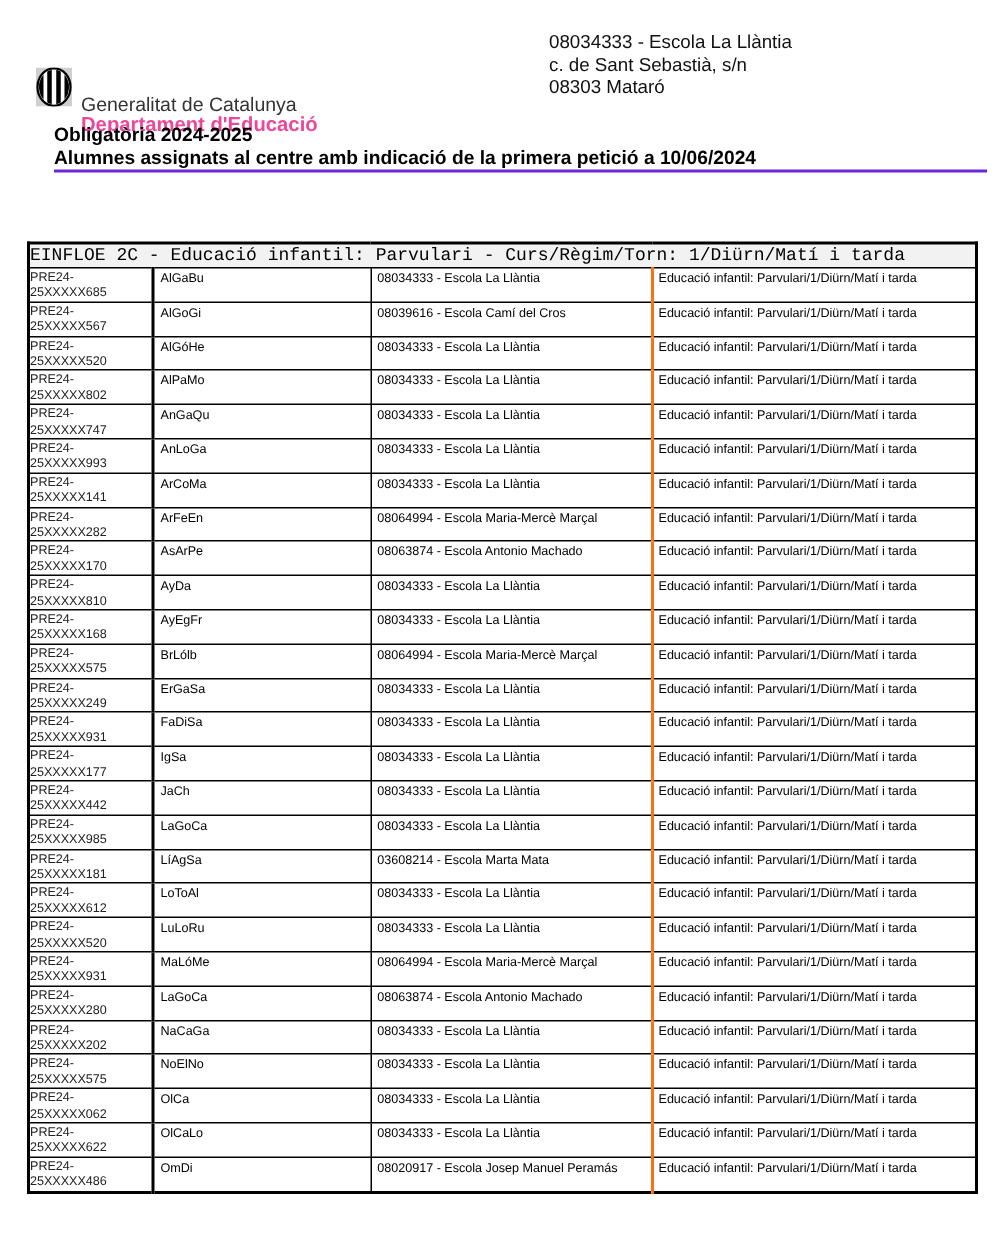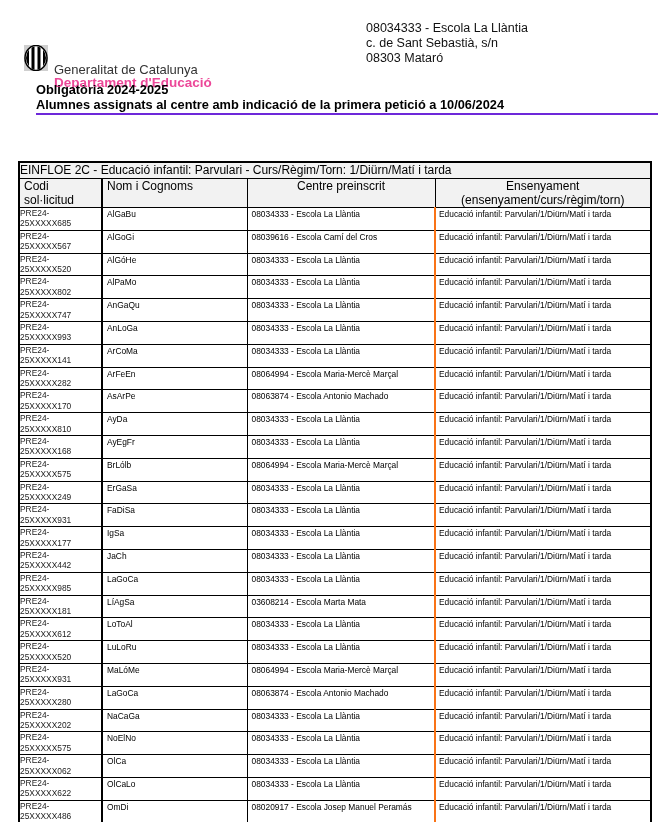--- a/index.html
+++ b/index.html
@@ -16,21 +16,21 @@
   .titles { position: absolute; left: 36px; top: 82px; width: 622px; border-bottom: 2px solid #6d28d9; padding-bottom: 1px; }
   .titles div { font-size: 12.8px; font-weight: bold; line-height: 15px; }
 
   table.grid { position: absolute; left: 18px; top: 161px; width: 634px; border-collapse: collapse; table-layout: fixed; border: 2px solid #000; }
   table.grid td, table.grid th { border: 1px solid #000; padding: 0; vertical-align: top; }
   .col1 { width: 83px; }
   .col2 { width: 145px; }
   .col3 { width: 188px; }
   .col4 { width: auto; }
 
-  .group-row th { background: #f2f2f2; font-size: 12px; font-weight: normal; height: 15px; line-height: 15px; text-align: left; padding-left: 86px; border-bottom: 2px solid #000; }
+  .group-row th { background: #f2f2f2; font-size: 12px; font-weight: normal; height: 15px; line-height: 15px; text-align: left; padding-left: 86px; border-bottom: 2px solid #000; font-family: Liberation Mono, monospace; }
   .head-row th { background: #f2f2f2; font-size: 12px; font-weight: normal; height: 28px; line-height: 14px; border-bottom: 3px double #000; }
   .head-row th.c1 { text-align: left; padding-left: 4px; border-right: 2px solid #000; }
   .head-row th.c2 { text-align: left; padding-left: 4px; }
   .head-row th.c3 { text-align: center; }
   .head-row th.c4 { text-align: center; }
 
   tr.data td { height: 20.8px; font-size: 8.4px; line-height: 10.4px; }
   tr.data td.code { text-align: left; border-right: 2px solid #000; color: #222; }
   tr.data td.name, tr.data td.centre, tr.data td.ens { padding-left: 4px; padding-top: 1px; white-space: nowrap; overflow: hidden; }
   tr.data td.centre { border-right: 1px solid #000; }
@@ -74,36 +74,20 @@
   <colgroup>
     <col class="col1">
       <col class="col2">
       <col class="col3">
       <col class="col4">
   </colgroup>
   <thead>
     <tr class="group-row">
       <th colspan="4">EINFLOE 2C - Educació infantil: Parvulari    -  Curs/Règim/Torn:  1/Diürn/Matí i tarda</th>
     </tr>
-    <tr class="head-row">
-      <th class="c1">
-        <div>Codi</div>
-        <div>sol·licitud</div>
-      </th>
-      <th class="c2">
-        <div>Nom i Cognoms</div>
-      </th>
-      <th class="c3">
-        <div>Centre preinscrit</div>
-      </th>
-      <th class="c4">
-        <div>Ensenyament</div>
-        <div>(ensenyament/curs/règim/torn)</div>
-      </th>
-    </tr>
   </thead>
   <tbody id="rows">
       <tr class="data">
         <td class="code">
           <div>PRE24-</div>
           <div>25XXXXX685</div>
         </td>
         <td class="name">AlGaBu</td>
         <td class="centre">08034333 - Escola La Llàntia</td>
         <td class="ens">Educació infantil: Parvulari/1/Diürn/Matí i tarda</td>

